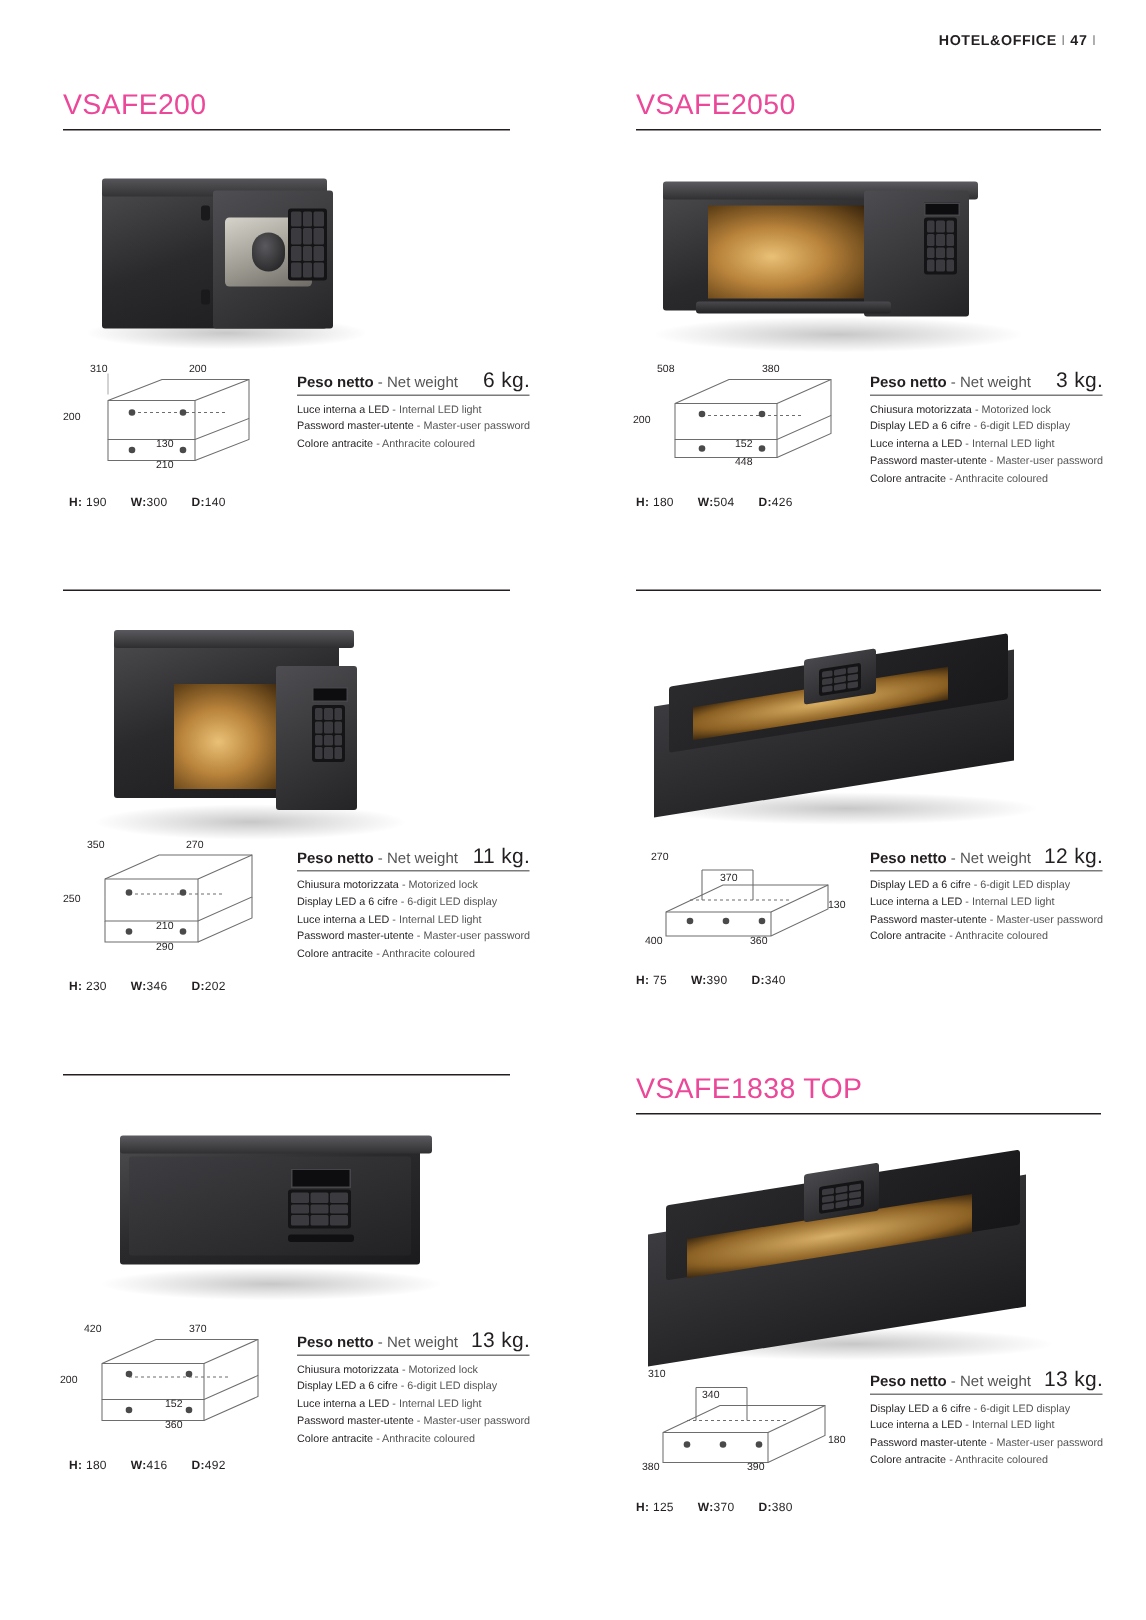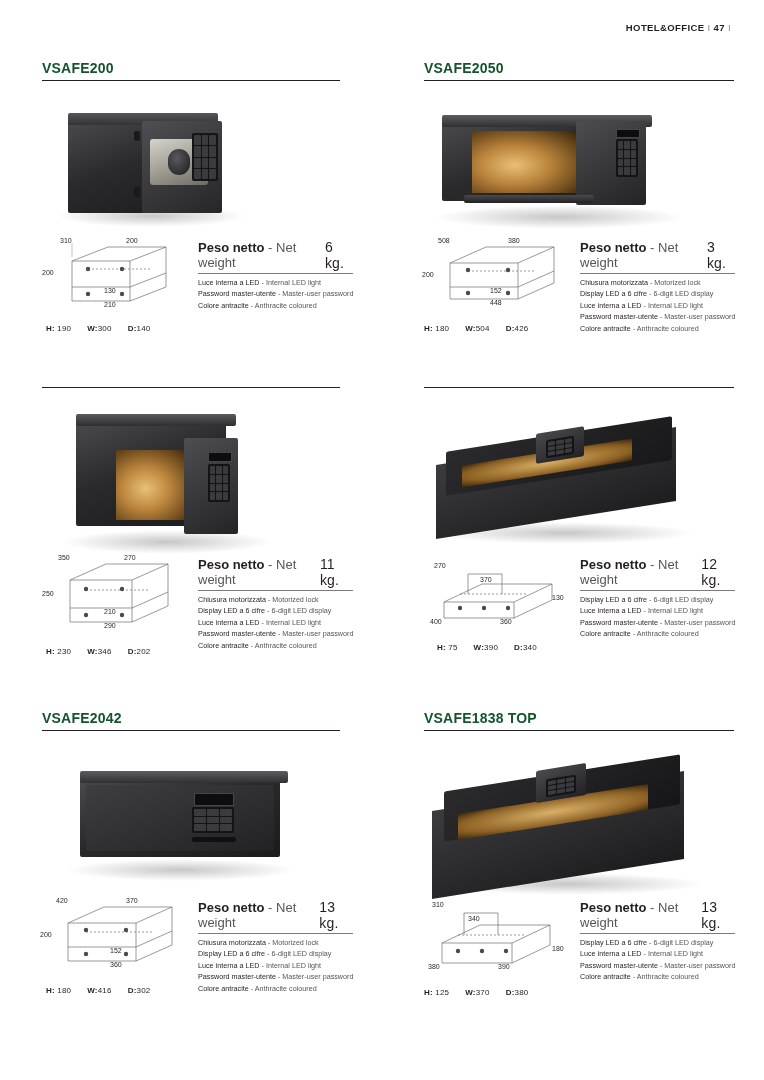--- a/index.html
+++ b/index.html
@@ -38,24 +38,24 @@
   }
   .row { display: flex; }
   .cell {
     width: 382px;
     box-sizing: border-box;
     padding: 0 42px 0 42px;
   }
   .cell.right { padding-left: 42px; padding-right: 30px; }
 
   .prod-title {
-    font-size: 14px;
-    font-weight: bold;
+    font-size: 19px;
+    font-weight: normal;
     letter-spacing: 0.2px;
-    color: #14532d;
+    color: #ec4899;
     margin: 0 0 4px 0;
   }
   .title-rule {
     border-bottom: 1.2px solid #231f20;
     width: 100%;
     margin-bottom: 6px;
   }
 
   
   .photo {
@@ -124,21 +124,21 @@
   }
   .spec-weightline {
     display: flex;
     align-items: baseline;
     justify-content: space-between;
     border-bottom: 0.8px solid #7b7b7b;
     padding-bottom: 2px;
     margin-bottom: 3px;
   }
   .spec-weightline .lbl {
-    font-size: 13px;
+    font-size: 10px;
     font-weight: bold;
     color: #231f20;
   }
   .spec-weightline .lbl .thin { font-weight: normal; color: #555; }
   .spec-weightline .val {
     font-size: 14px;
     font-weight: normal;
     color: #231f20;
     letter-spacing: 0.2px;
   }
@@ -433,21 +433,21 @@
               <circle cx="36" cy="52" r="2.2"></circle>
                 <circle cx="60" cy="52" r="2.2"></circle>
               <circle cx="84" cy="52" r="2.2"></circle>
             </g>
           </svg>
           <div style="position:absolute; left:10px; top:6px; font-size:7px;">270</div>
           <div style="position:absolute; left:56px; top:20px; font-size:7px;">370</div>
           <div style="position:absolute; left:6px; top:62px; font-size:7px;">400</div>
           <div style="position:absolute; left:128px; top:38px; font-size:7px;">130</div>
           <div style="position:absolute; left:76px; top:62px; font-size:7px;">360</div>
-          <div class="footdims" style="position:absolute; left:13px; top:82px; white-space:nowrap;">
+          <div class="footdims" style="position:absolute; left:0px; top:82px; white-space:nowrap;">
             <b>H:</b>
             <em>75</em><span class="sp"></span><b>W:</b><em>390</em><span class="sp"></span><b>D:</b><em>340</em>
           </div>
         </div>
 
         <div class="specs">
           <div class="spec-weightline">
             <span class="lbl"><span>Peso netto</span> <span class="thin">- Net weight</span></span>
             <span class="val">12 kg.</span>
           </div>
@@ -456,21 +456,20 @@
           <div class="spec-item"><b>Password master-utente</b> <span class="en">- Master-user password</span></div>
           <div class="spec-item"><b>Colore antracite</b> <span class="en">- Anthracite coloured</span></div>
         </div>
       </div>
     </div>
   </div>
 
   <div class="row" style="margin-top:58px;">
 
     <div class="cell">
-      <div class="prod-title">VSAFE2042</div>
       <div class="title-rule"></div>
 
       <div class="photo tall">
         <div class="shadow-blob" style="left:24px; top:122px; width:230px; height:22px;"></div>
         <div class="safe-body safe-grad" style="left:38px; top:42px; width:200px; height:78px;"></div>
         <div class="safe-body" style="left:38px; top:34px; width:208px; height:12px; background:linear-gradient(180deg,#5c5c60,#303032);"></div>
         <div class="safe-body" style="left:44px; top:48px; width:188px; height:66px; background:linear-gradient(160deg,#3e3e42,#222224); border-radius:2px;"></div>
         <div class="lcd" style="left:152px; top:56px; width:38px; height:11px;"></div>
         <div class="keypad" style="left:150px; top:70px; width:42px; height:26px; grid-template-rows:repeat(3,1fr);">
           <i></i>
@@ -504,21 +503,21 @@
                 <circle cx="84" cy="55" r="2.2"></circle>
             </g>
           </svg>
           <div style="position:absolute; left:14px; top:-2px; font-size:7px;">420</div>
           <div style="position:absolute; left:84px; top:-2px; font-size:7px;">370</div>
           <div style="position:absolute; left:-2px; top:32px; font-size:7px;">200</div>
           <div style="position:absolute; left:68px; top:48px; font-size:7px;">152</div>
           <div style="position:absolute; left:68px; top:62px; font-size:7px;">360</div>
           <div class="footdims" style="position:absolute; left:4px; top:82px; white-space:nowrap;">
             <b>H:</b>
-            <em>180</em><span class="sp"></span><b>W:</b><em>416</em><span class="sp"></span><b>D:</b><em>302</em>
+            <em>180</em><span class="sp"></span><b>W:</b><em>416</em><span class="sp"></span><b>D:</b><em>492</em>
           </div>
         </div>
 
         <div class="specs">
           <div class="spec-weightline">
             <span class="lbl"><span>Peso netto</span> <span class="thin">- Net weight</span></span>
             <span class="val">13 kg.</span>
           </div>
           <div class="spec-item"><b>Chiusura motorizzata</b> <span class="en">- Motorized lock</span></div>
           <div class="spec-item"><b>Display LED a 6 cifre</b> <span class="en">- 6-digit LED display</span></div>

